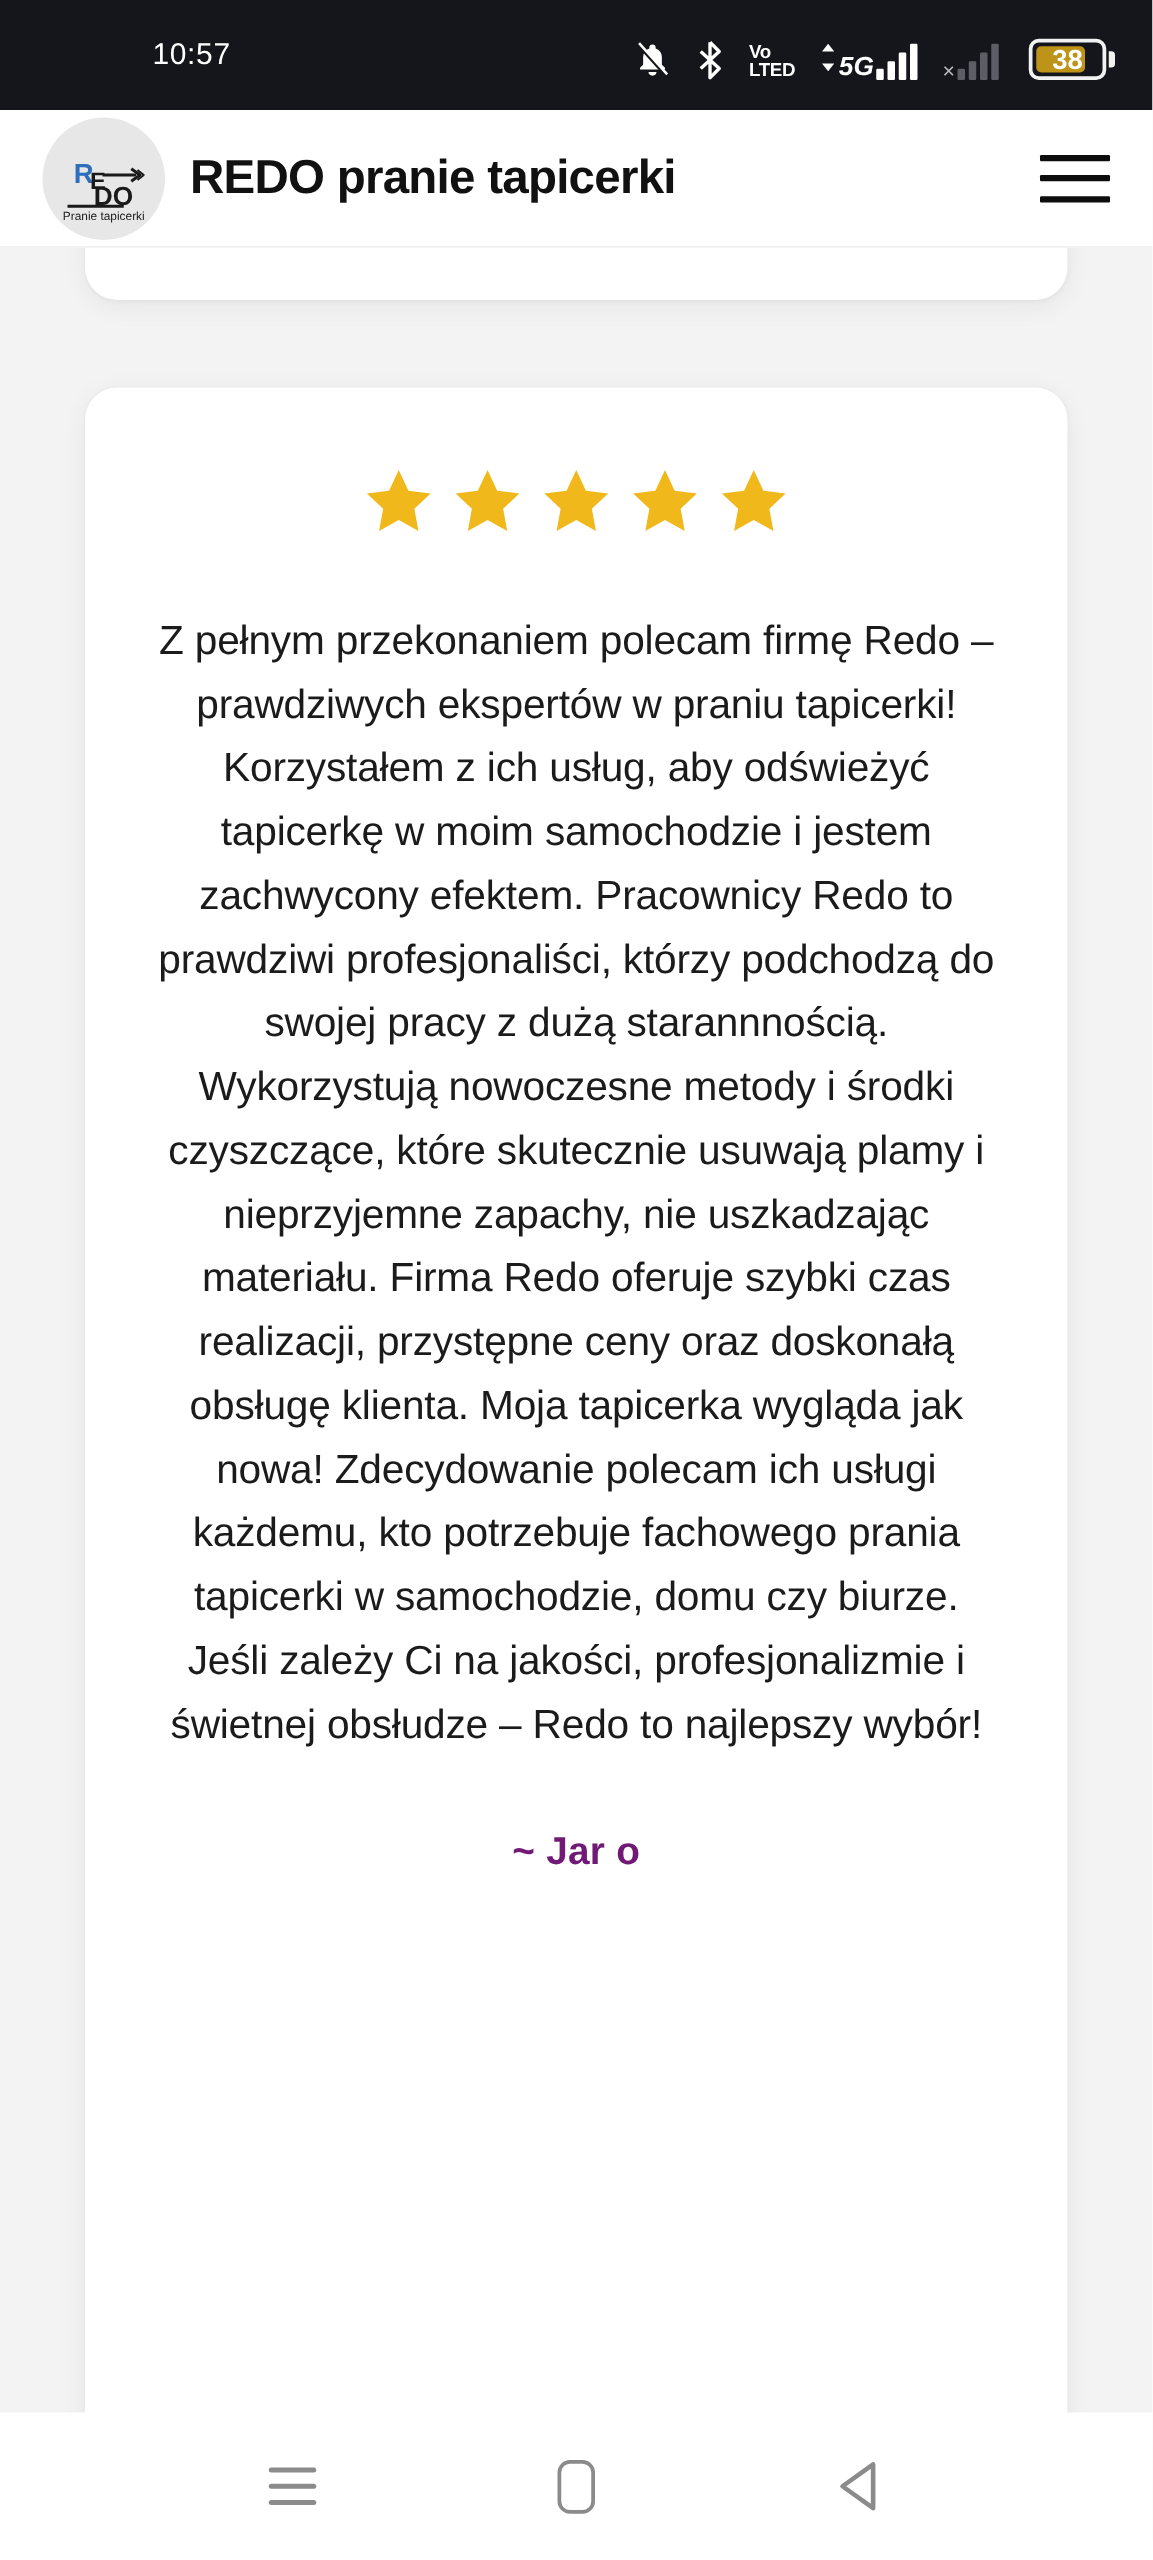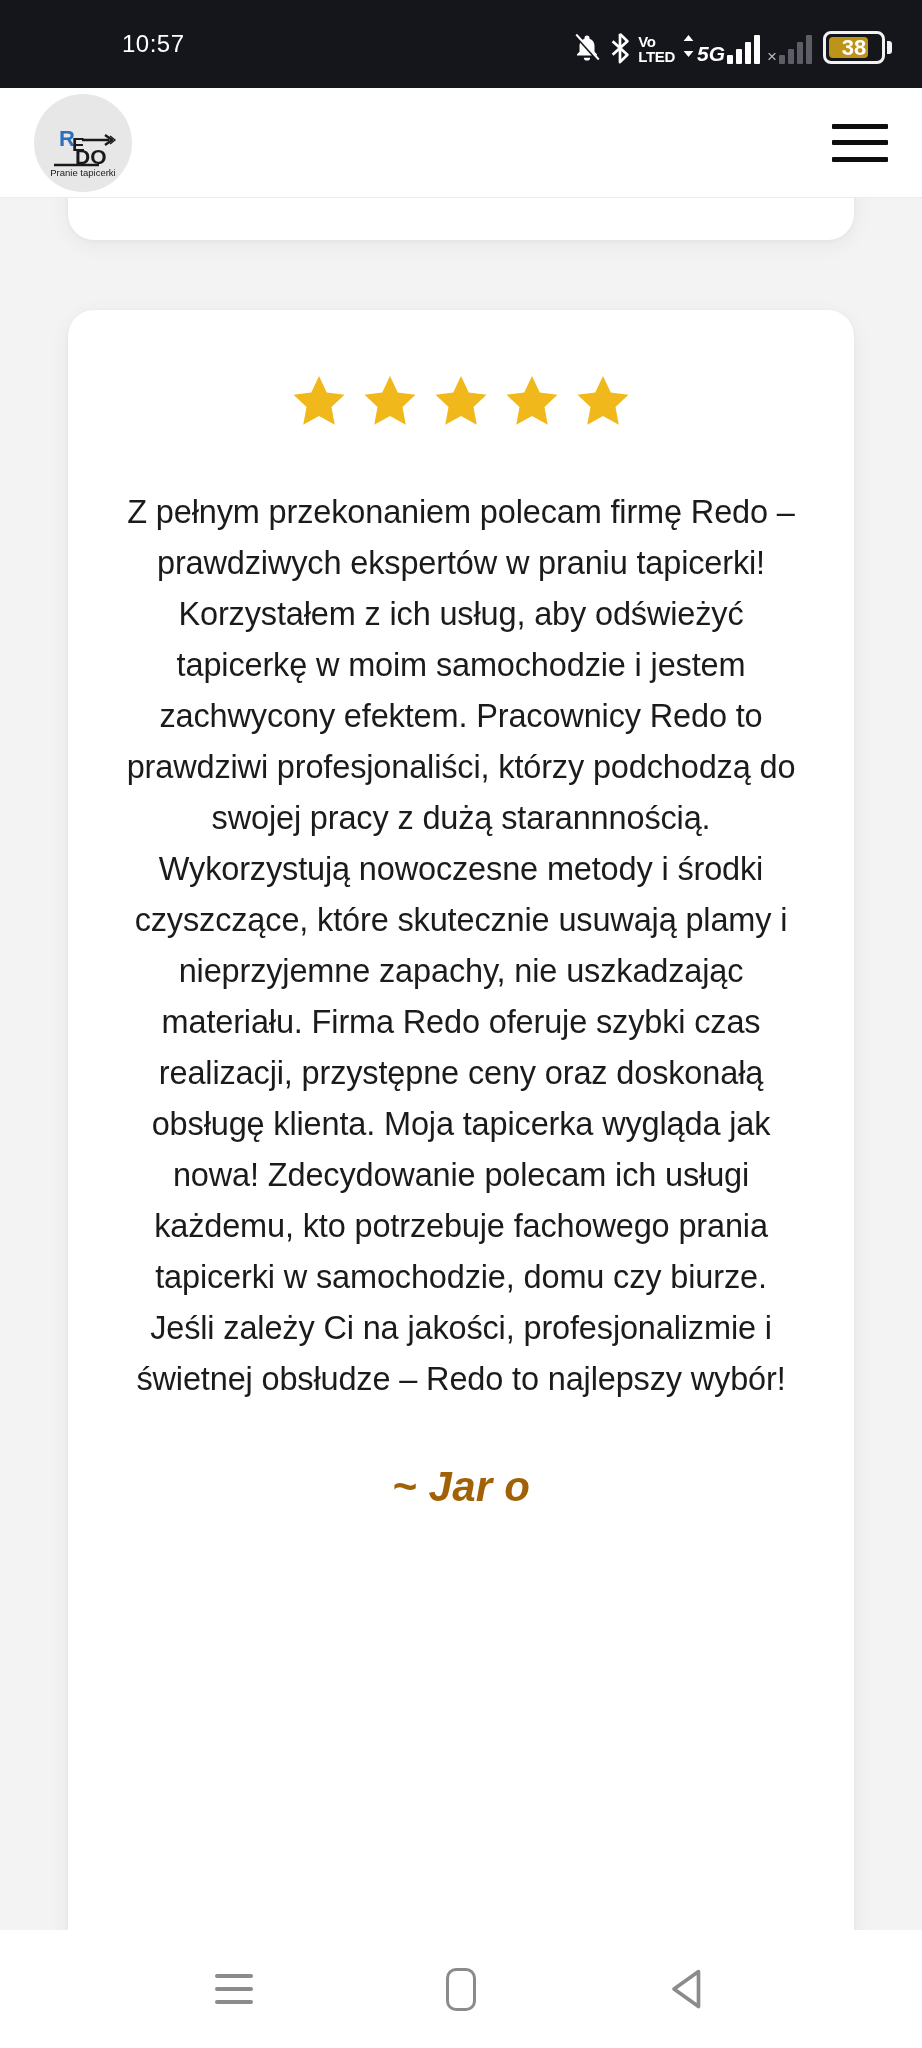--- a/index.html
+++ b/index.html
@@ -27,21 +27,21 @@
   .status-time {
     color:#ffffff;
     font-size:24px;
     font-weight:400;
     letter-spacing:0.5px;
     margin-left:122px;
   }
   .status-right {
     margin-left:auto;
     display:flex; align-items:flex-end;
-    gap:7px;
+    gap:20px;
     height:40px;
   }
   .sb-icon { display:flex; align-items:flex-end; height:38px; }
   .sb-icon svg { display:block; }
   .volte {
     color:#fff; font-size:15px; font-weight:700;
     line-height:15px; letter-spacing:-0.3px;
     text-align:left;
   }
   .nettype {
@@ -157,26 +157,25 @@
     font-size:32.5px;
     line-height:51px;
     color:#1b1b1b;
     text-align:center;
     font-weight:400;
     letter-spacing:-0.15px;
     max-width:700px;
   }
   .review-author {
     margin-top:58px;
-    font-size:42px;
+    font-size:31px;
     font-weight:700;
-    color:#a16207;
+    color:#701a75;
     text-align:center;
     letter-spacing:0.2px;
-    font-style:italic;
   }
 
   
   .navbar {
     flex:0 0 118px; height:118px;
     background:#ffffff;
     display:flex; align-items:center; justify-content:space-around;
     padding:0 120px;
     z-index:5;
   }
@@ -271,20 +270,21 @@
         <text x="35" y="45" font-family="'Liberation Sans',sans-serif" font-size="19" font-weight="700" fill="#1a1a1a">E</text>
         <text x="38" y="58" font-family="'Liberation Sans',sans-serif" font-size="21" font-weight="700" fill="#1a1a1a">DO</text>
         <path d="M45 34 L72 34" stroke="#1a1a1a" stroke-width="2.4"></path>
         <path d="M68 29 L75 34 L68 39" fill="none" stroke="#1a1a1a" stroke-width="2.4" stroke-linejoin="round"></path>
         <path d="M73 30 L78 34 L73 38" fill="none" stroke="#1a1a1a" stroke-width="1.6" stroke-linejoin="round"></path>
         <path d="M17 59 L62 59" stroke="#1a1a1a" stroke-width="2.4"></path>
         <text x="46" y="70" text-anchor="middle" font-family="'Liberation Sans',sans-serif" font-size="9.5" fill="#1a1a1a">Pranie tapicerki</text>
       </svg>
     </div>
 
+    <div class="site-title">REDO pranie tapicerki</div>
 
     <div class="hamburger">
       <span></span>
         <span></span>
         <span></span>
     </div>
   </div>
 
   <div class="content">
 

